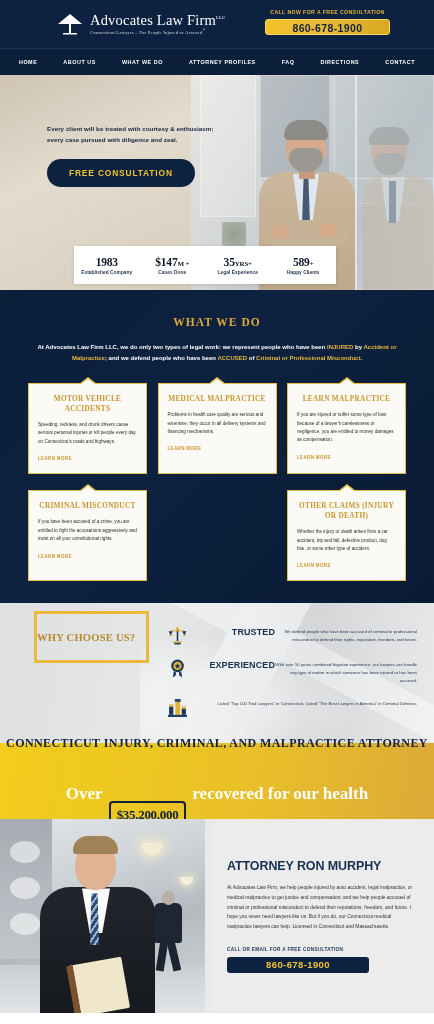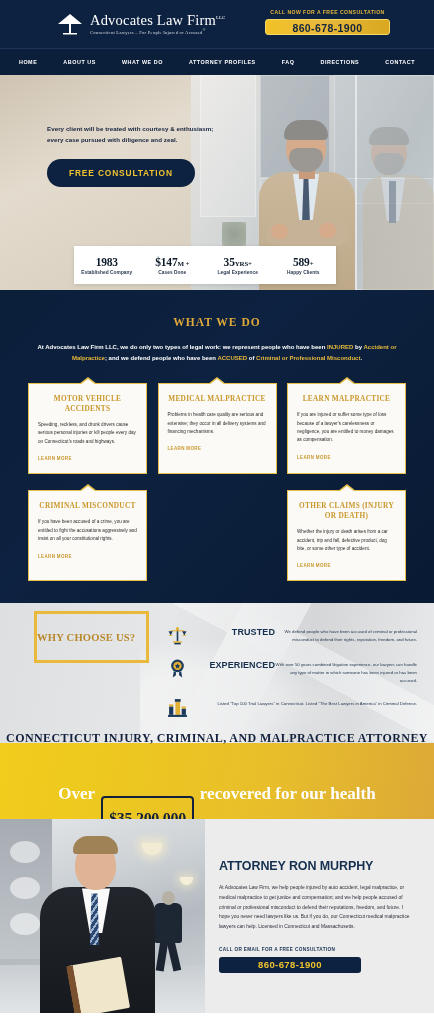--- a/index.html
+++ b/index.html
@@ -239,21 +239,21 @@
     font-family:"Liberation Serif", serif; color:#14213d;
     font-size:12px; font-weight:bold; letter-spacing:.4px; margin-bottom:10px;
     text-align:right;
   }
   .money-row {
     display:flex; align-items:center; justify-content:center; gap:6px;
     font-family:"Liberation Serif", serif; color:#fff; font-size:17px; font-weight:bold;
   }
   .money-box {
     color:#14213d; border:2px solid #14213d; border-radius:4px;
-    padding:12px 6px 2px; line-height:1.15; font-size:16px; letter-spacing:-.3px;margin-top:40px;
+    padding:5px 6px 2px; line-height:1.15; font-size:13px; letter-spacing:-.3px;margin-top:40px;
   }
 
   
   .atty { position:relative; height:194px; display:flex; background:#e8e9ea; }
   .atty-photo { width:205px; position:relative; overflow:hidden; background:#b9bec4; }
   .lobby {
     position:absolute; inset:0;
     background:linear-gradient(165deg,#e4e6e8 0%,#cdd2d6 32%,#b4bac0 58%,#d6dadd 100%);
   }
   .lobby .wall { position:absolute; left:0; top:0; width:52px; height:140px; background:linear-gradient(180deg,#9aa1a8,#c3c8cc); opacity:.85; }
@@ -267,21 +267,21 @@
   .walker .wb{position:absolute;left:4px;top:12px;width:28px;height:40px;background:#1d2733;border-radius:6px 6px 3px 3px;}
   .walker .wl1{position:absolute;left:8px;top:50px;width:8px;height:30px;background:#1b2430;transform:rotate(9deg);}
   .walker .wl2{position:absolute;left:20px;top:50px;width:8px;height:30px;background:#1b2430;transform:rotate(-13deg);}
   .atty-man { position:absolute; left:40px; bottom:0; width:115px; height:178px; }
   .atty-man .ahead{position:absolute;left:35px;top:6px;width:41px;height:49px;border-radius:50% 50% 46% 46%;background:#e0b394;}
   .atty-man .ahair{position:absolute;left:33px;top:1px;width:45px;height:18px;border-radius:22px 22px 5px 5px;background:#a08257;}
   .atty-man .abody{position:absolute;left:0;top:52px;width:115px;height:126px;background:linear-gradient(180deg,#22262c,#16191e);border-radius:30px 26px 0 0;}
   .atty-man .ashirt{position:absolute;left:42px;top:53px;width:28px;height:45px;background:#fbfbfb;clip-path:polygon(0 0,100% 0,72% 100%,28% 100%);}
   .atty-man .atie{position:absolute;left:50px;top:58px;width:9px;height:52px;background:repeating-linear-gradient(-56deg,#2c4a74 0 3px,#9fb4cf 3px 5px);clip-path:polygon(15% 0,85% 0,100% 100%,0 100%);}
   .atty-man .abook{position:absolute;left:30px;top:126px;width:56px;height:52px;background:#f0e6cc;border-left:7px solid #7a5230;transform:rotate(-10deg);border-radius:2px;}
-  .atty-body { flex:1; background:#ececed; padding:40px 20px 0 14px; position:relative; }
+  .atty-body { flex:1; background:#ececed; padding:40px 20px 0 14px; position:relative;margin-left:8px; }
   .atty-h {
     color:#15304f; font-size:12.5px; font-weight:bold; letter-spacing:-.1px; margin-bottom:10px;
   }
   .atty-p { color:#2b2f36; font-size:4.9px; line-height:1.95; }
   .atty-cta-lbl {
     margin-top:16px; color:#15304f; font-size:4.7px; font-weight:bold; letter-spacing:.35px;
   }
   .atty-phone {
     margin-top:5px; display:block; width:142px; height:16px; line-height:16px;
     background:#0d2240; border-radius:3px; color:#f0c330;

